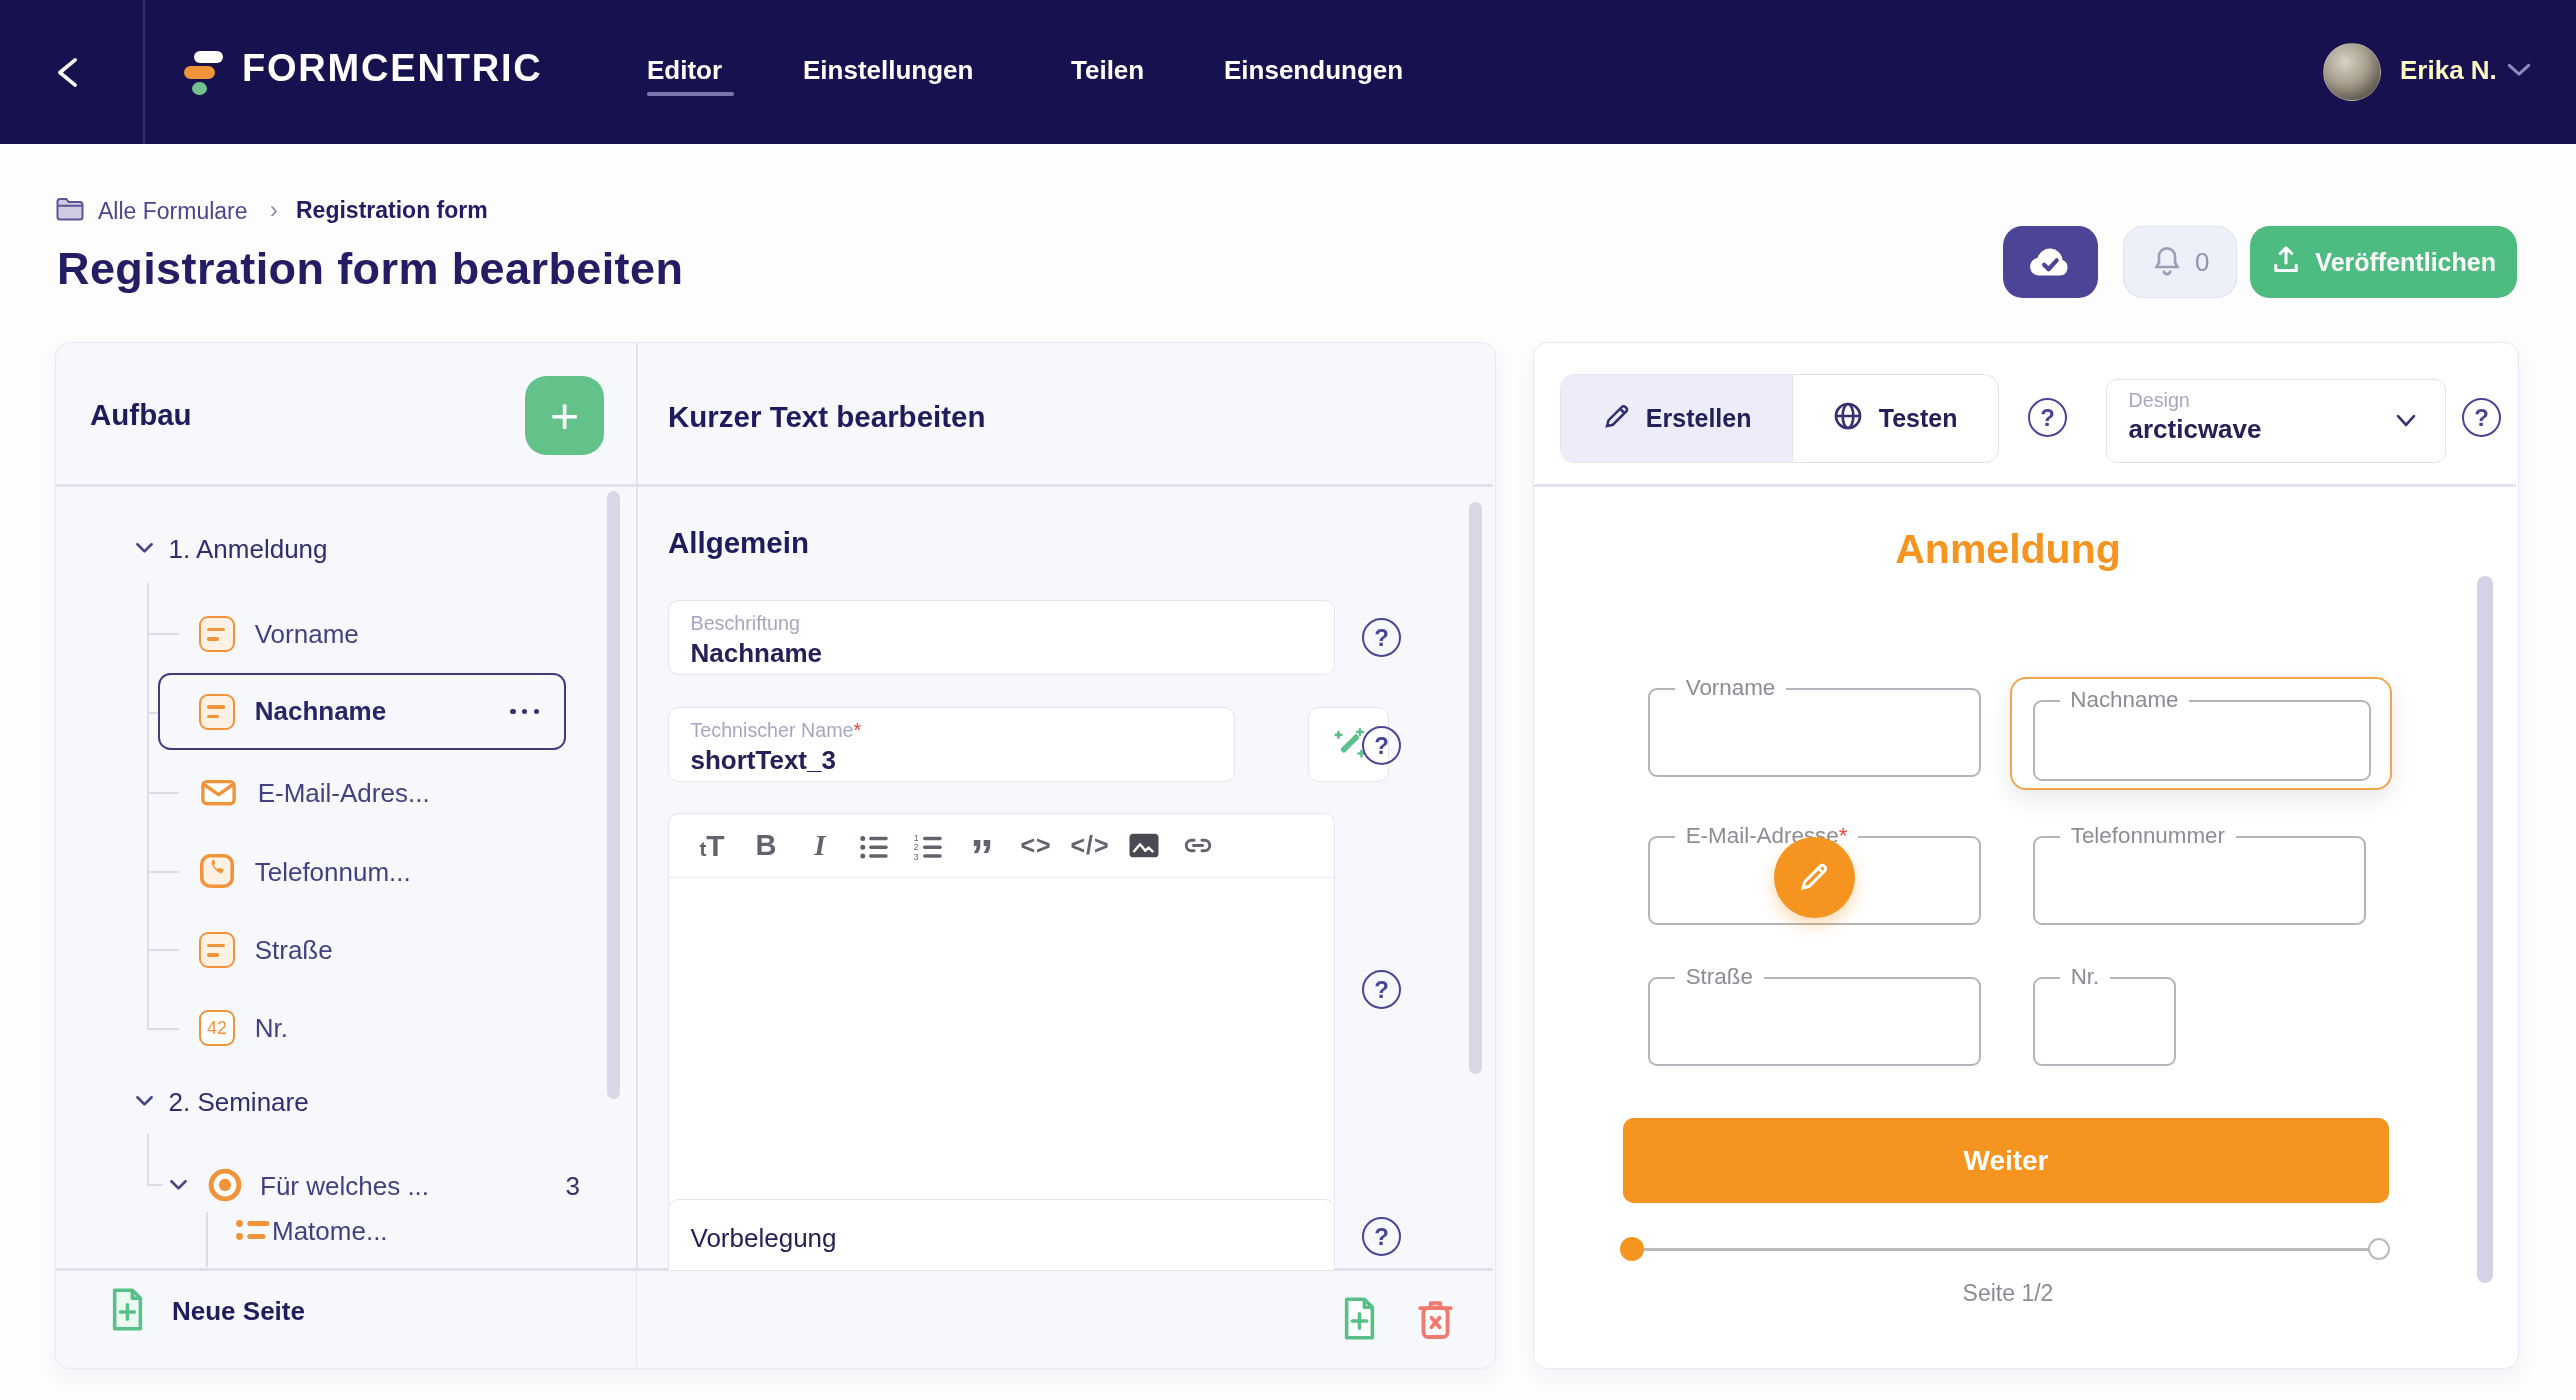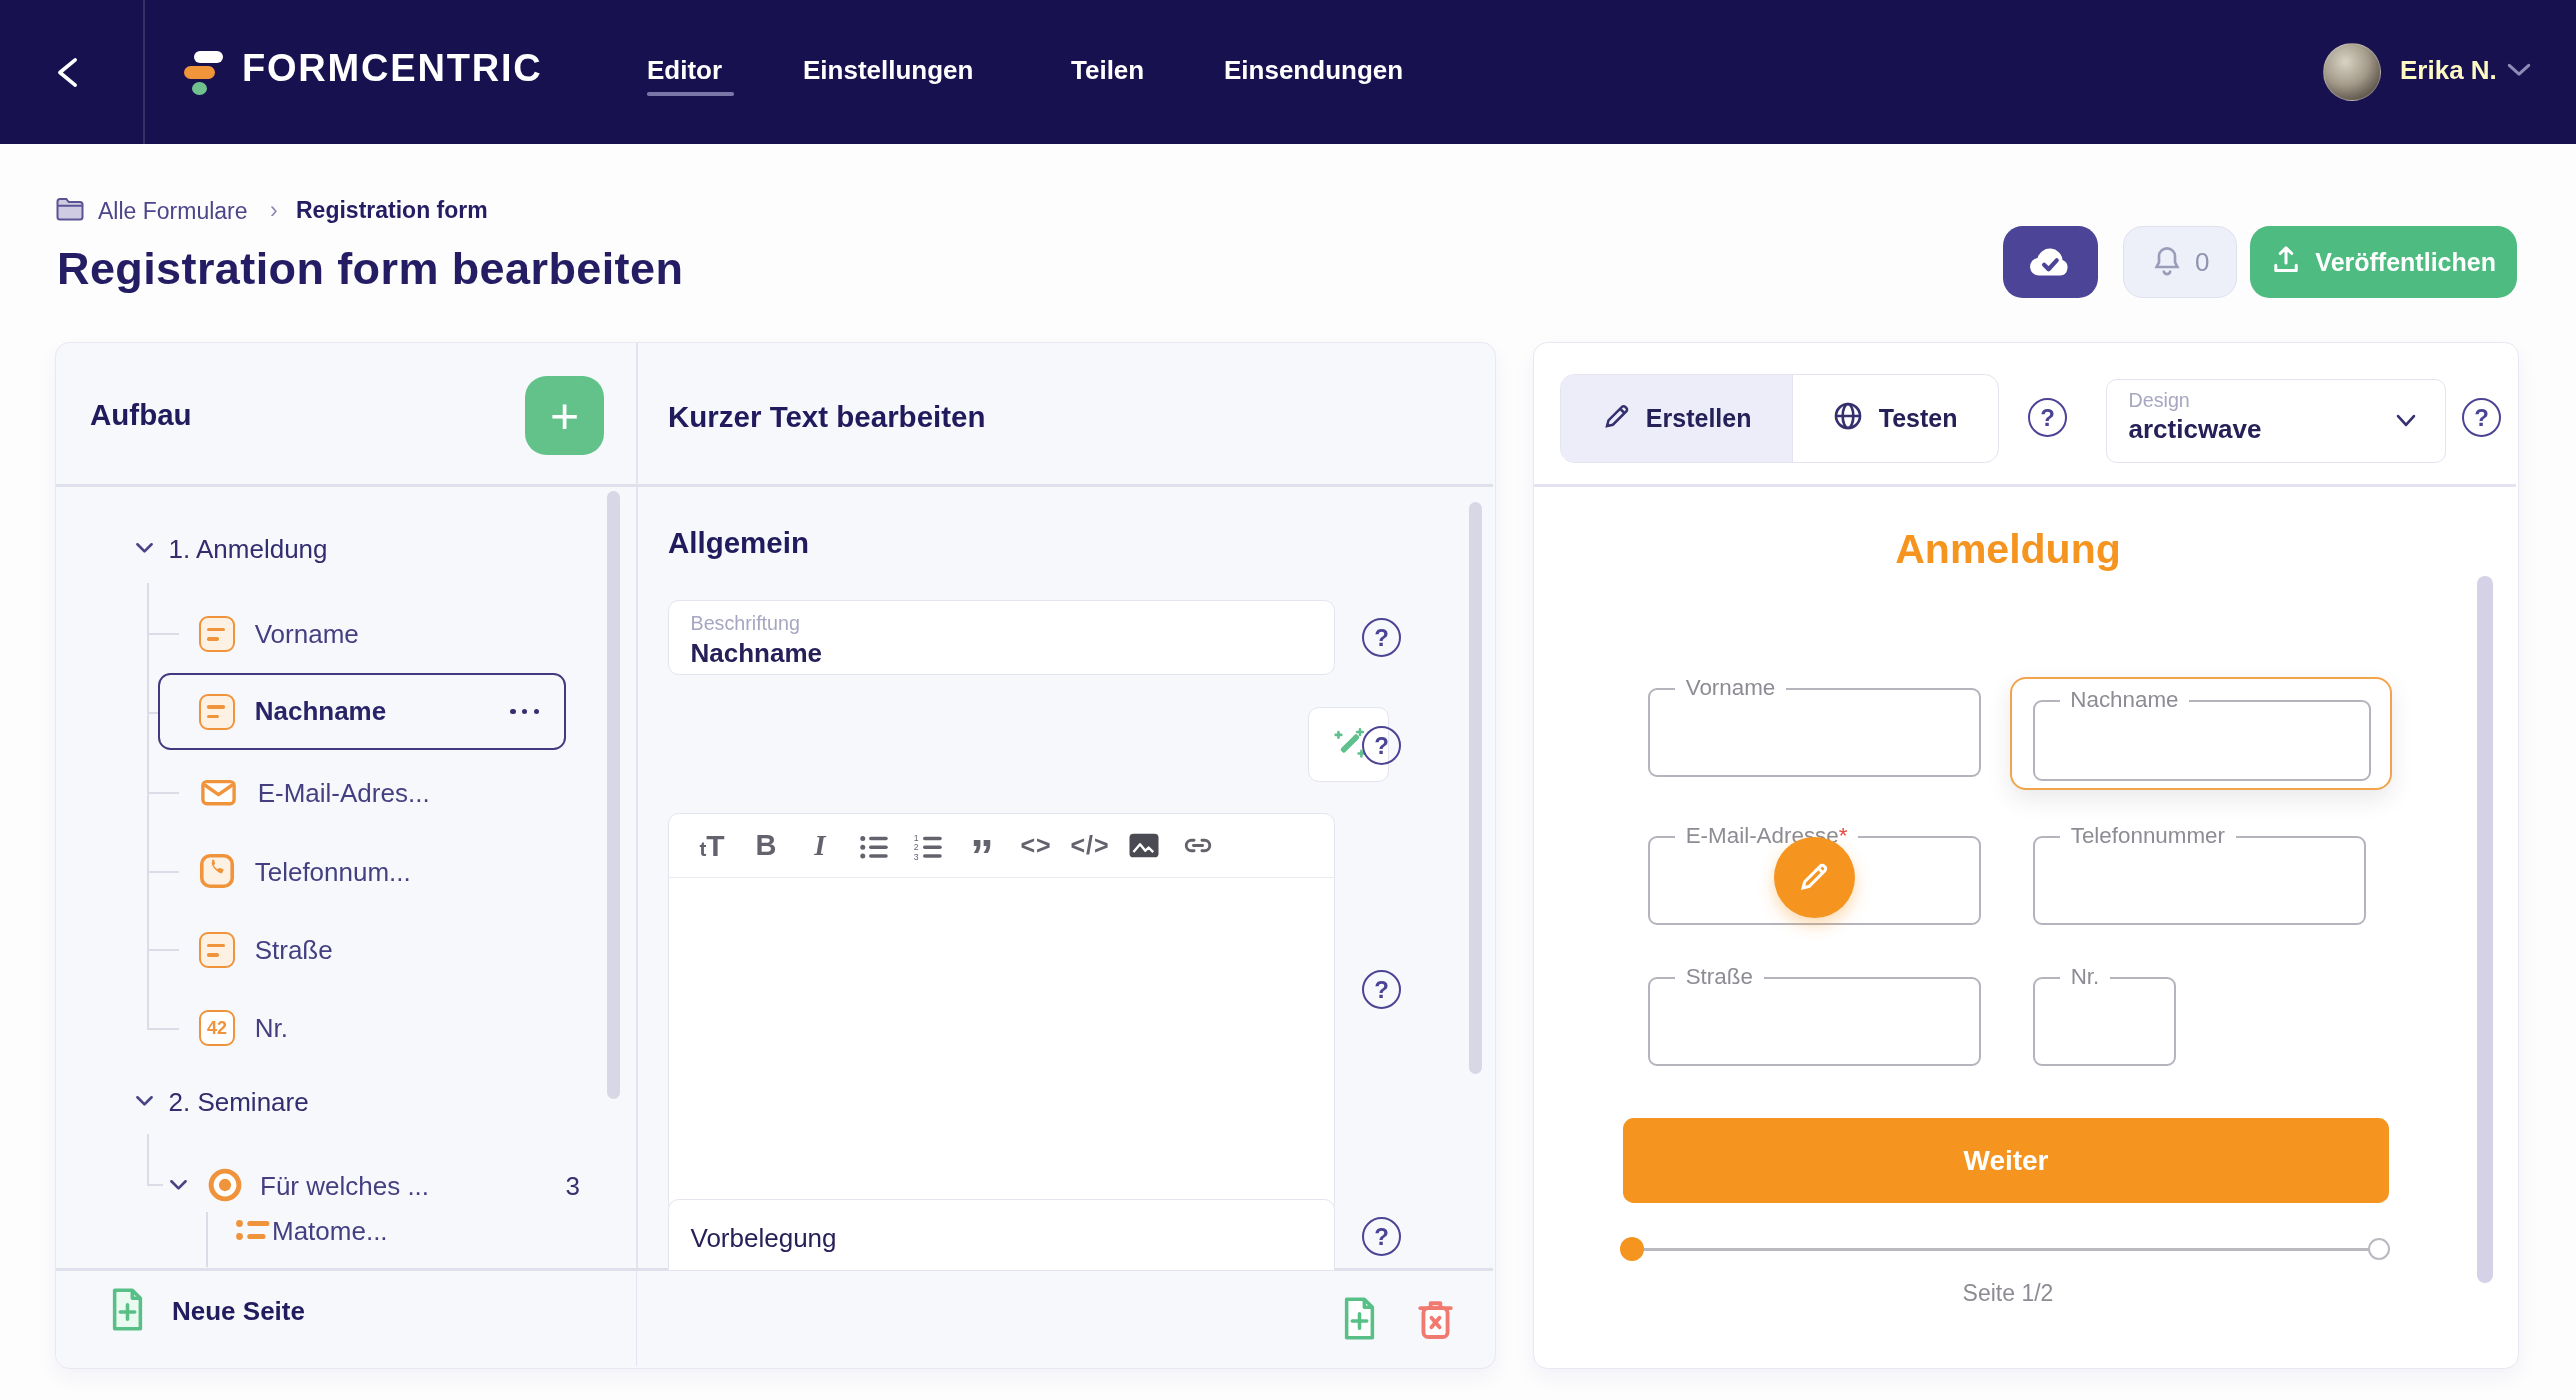--- a/index.html
+++ b/index.html
@@ -46,21 +46,21 @@
 
   
   .trow{display:flex;align-items:center;cursor:pointer;}
   .tlabel{font-size:26px;color:#453f82;white-space:nowrap;}
   .tlabel.lv0{color:#332c6e;font-weight:500;}
   .chev{color:#4a4485;flex:0 0 auto;}
   .ibox{width:36px;height:36px;border:2.7px solid #f0943c;border-radius:9px;background:#fdf1e4;position:relative;flex:0 0 auto;}
   .ibox .l1,.ibox .l2{position:absolute;left:6.3px;height:3.6px;border-radius:1.8px;background:#f0943c;}
   .ibox .l1{top:9.8px;width:18px;}
   .ibox .l2{top:19px;width:11.6px;}
-  .num-ic{width:36px;height:36px;border:2.7px solid #f0943c;border-radius:9px;display:flex;align-items:center;justify-content:center;font-size:18px;font-weight:700;color:#f0943c;background:#fff;}
+  .num-ic{width:36px;height:36px;border:2.7px solid #f0943c;border-radius:9px;display:flex;align-items:center;justify-content:center;font-size:18px;font-weight:400;color:#f0943c;background:#fff;}
   .sel-box{left:102px;top:330px;width:408px;height:77px;border:2.7px solid #413a7e;border-radius:12.5px;display:flex;align-items:center;}
   .dots{display:flex;gap:6.3px;margin-left:auto;margin-right:25px;}
   .dots i{width:5.4px;height:5.4px;border-radius:50%;background:#37306f;}
   .vline{width:1.8px;background:#dcdce8;}
   .hstub{height:1.8px;background:#dcdce8;}
   .badge3{font-size:26px;color:#37306f;}
 
   
   .panel-foot{display:flex;align-items:center;}
   .foot-label{font-size:26px;font-weight:600;color:#221b5e;}
@@ -313,20 +313,24 @@
 
   <div class="panel-h abs" style="left:612px;top:57px;">Kurzer Text bearbeiten</div>
   <div class="panel-h abs" style="left:612px;top:183px;">Allgemein</div>
 
   <div class="inp abs" style="left:612px;top:257px;width:667px;height:75px;">
     <div class="flabel">Beschriftung</div>
     <div class="fvalue">Nachname</div>
   </div>
   <div class="help abs" style="left:1306px;top:275px;">?</div>
 
+  <div class="inp abs" style="left:612px;top:364px;width:567px;height:75px;">
+    <div class="flabel"><span>Technischer Name</span><span class="req">*</span></div>
+    <div class="fvalue">shortText_3</div>
+  </div>
   <div id="wand-btn" class="abs">
     <span><svg width="43" height="43" viewBox="0 0 30 30">
           <rect x="8" y="13" width="16" height="4" rx="1.5" transform="rotate(-45 16 15)" fill="#5fc08d"></rect>
           <path d="M8 7v4M6 9h4M23 5v4M21 7h4M24 20v4M22 22h4" stroke="#5fc08d" stroke-width="1.8" stroke-linecap="round"></path>
         </svg></span>
   </div>
   <div class="help abs" style="left:1306px;top:383px;">?</div>
 
   <div id="rte" class="abs">
     <div class="tbar">

